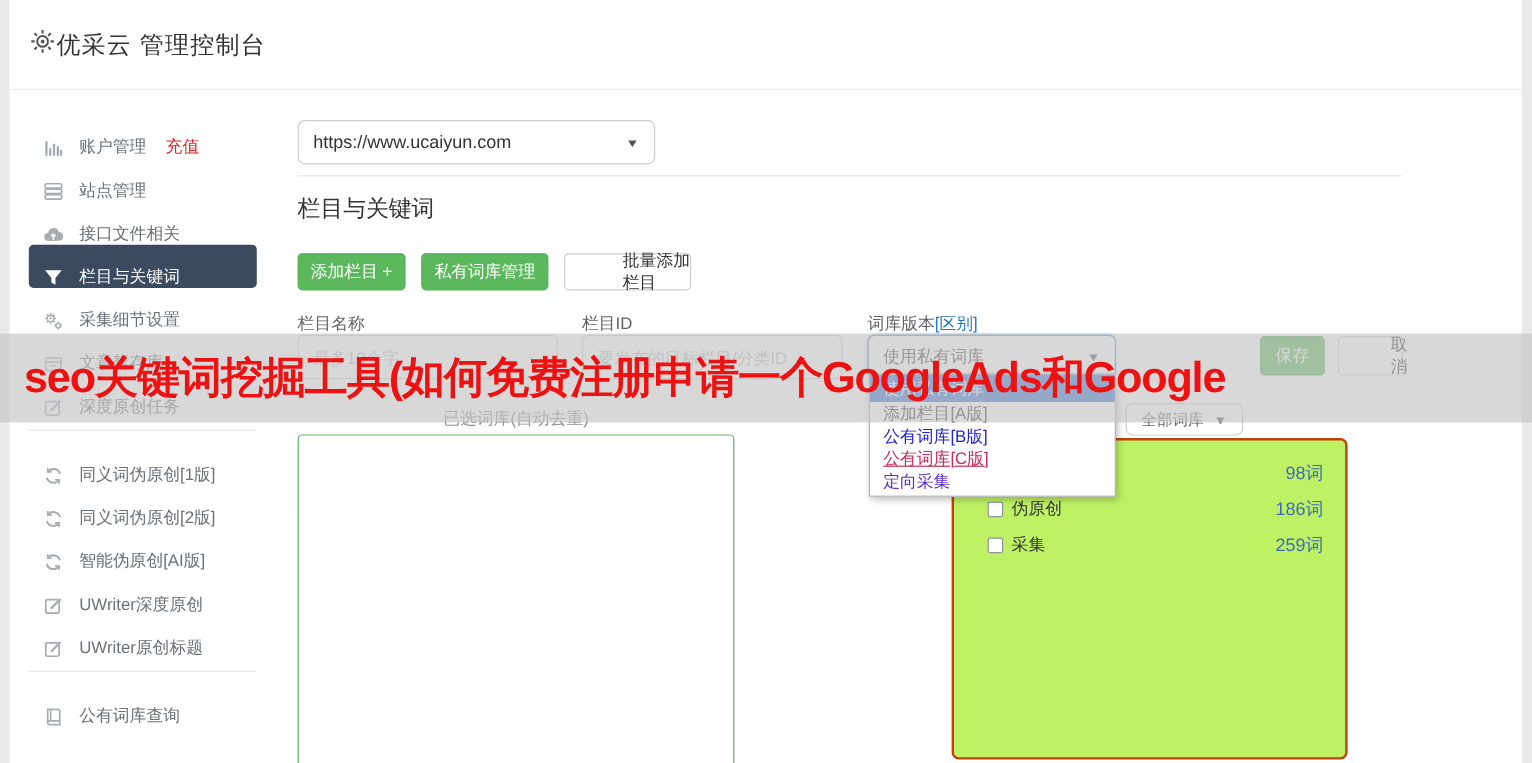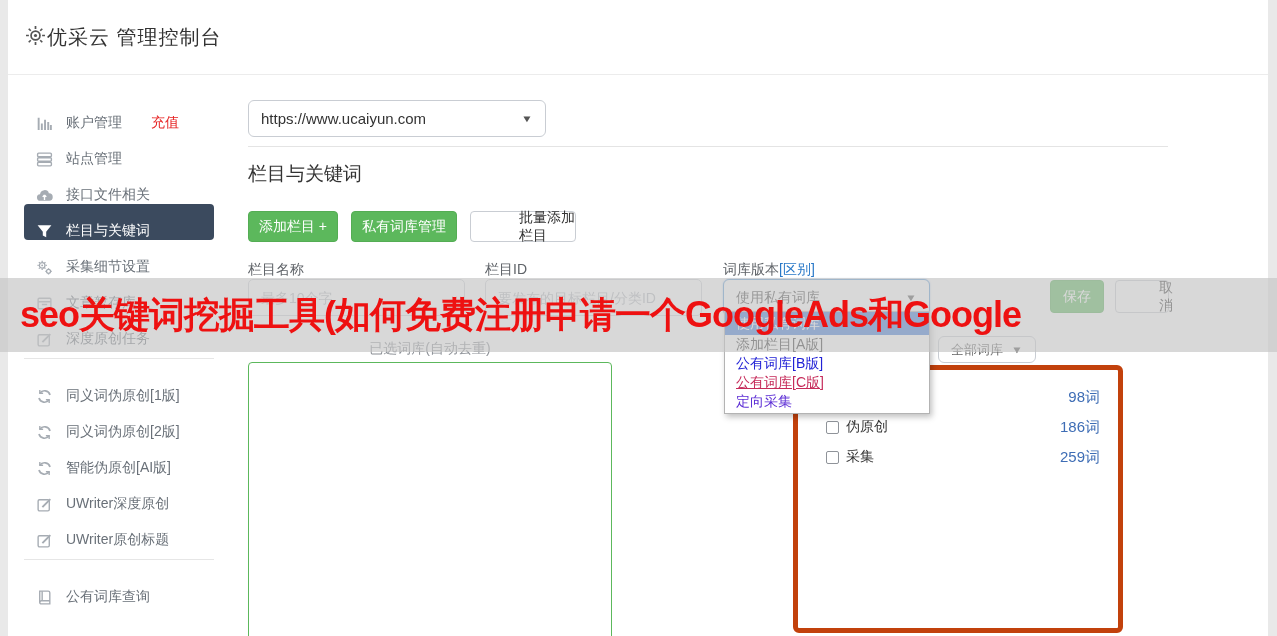--- a/index.html
+++ b/index.html
@@ -15,21 +15,21 @@
   .header .title { font-size:20px; color:#333; margin-left:0; letter-spacing:1px; }
   .gear-big { color:#555; }
 
   
   .sidebar { position:absolute; left:24px; top:96px; width:190px; z-index:1; }
   .side-item { height:36px; display:flex; align-items:flex-end; padding-left:12px; gap:13px;
                color:#697078; font-size:14px; cursor:pointer; border-radius:4px; }
   .side-item .ico { width:17px; height:17px; color:#a6acb3; flex:0 0 17px; }
   .side-item.active { background:#3b4a5e; color:#fff; }
   .side-item.active .ico { color:#fff; }
-  .badge-red { color:#e62222; margin-left:16px; }
+  .badge-red { color:#e62222; margin-left:3px; }
   .side-divider { border-top:1px solid #e6e6e6; margin:10px 0; }
 
   
   .select-box { border:1px solid #c9cdd3; border-radius:6px; background:#fff; color:#333;
                 font-size:15px; display:flex; align-items:center; padding:0 12px; }
   .select-box .val { flex:1 1 auto; white-space:nowrap; overflow:hidden; }
   .chev { color:#555; font-size:12px; transform:scaleY(.8); margin-left:8px; }
   .hr { border-top:1px solid #e4e4e4; }
   .h1 { font-size:19px; color:#333; }
   .btn { border-radius:4px; font-size:14px; display:inline-flex; align-items:center;
@@ -48,22 +48,22 @@
              box-shadow:2px 3px 6px rgba(0,0,0,.25); z-index:10; font-size:14px; padding-bottom:2px; }
   .dd-opt { height:19px; line-height:19px; padding-left:11px; white-space:nowrap; cursor:pointer; }
   .dd-opt.hl { background:#3c78d8; color:#fff; height:23px; line-height:23px; }
   .dd-a { color:#333; } .dd-b { color:#2222d6; } .dd-c { color:#c62b5a;text-decoration:underline; } .dd-d { color:#5c2dd5; }
 
   .sel-label { left:248px; top:340px; width:364px; text-align:center; color:#8d9197; font-size:14px; z-index:1; }
   .green-box { left:248px; top:362px; width:364px; height:278px; border:1px solid #5cb85c;
                border-radius:4px; background:#fff; z-index:1; }
   .all-libs { left:938px; top:336px; width:98px; height:27px; font-size:13px; color:#666;
               border-radius:6px; z-index:1; }
-  .orange-panel { left:793px; top:365px; width:330px; height:268px; border:5px solid #c2410c;
-                  border-radius:6px; background:#ffffff; z-index:2; padding-top:12px; }
+  .orange-panel { left:793px; top:365px; width:330px; height:268px; border:2px solid #c2410c;
+                  border-radius:6px; background:#bef264; z-index:2; padding-top:12px; }
   .lib-row { height:30px; display:flex; align-items:center; padding:0 18px 0 28px; }
   .cb { width:13px; height:13px; border:1px solid #8f9399; border-radius:2px; background:#fff;
         margin-right:7px; flex:0 0 13px; }
   .lib-name { font-size:14px; color:#333; }
   .lib-count { margin-left:auto; font-size:15px; color:#3e6db5; }
 
   
   .banner { left:0; top:278px; width:1277px; height:74px; background:rgba(196,196,196,.66);
             z-index:20; display:flex; align-items:center; }
   .banner-text { font-size:36px; color:#ee1111; white-space:nowrap; padding-left:20px;

